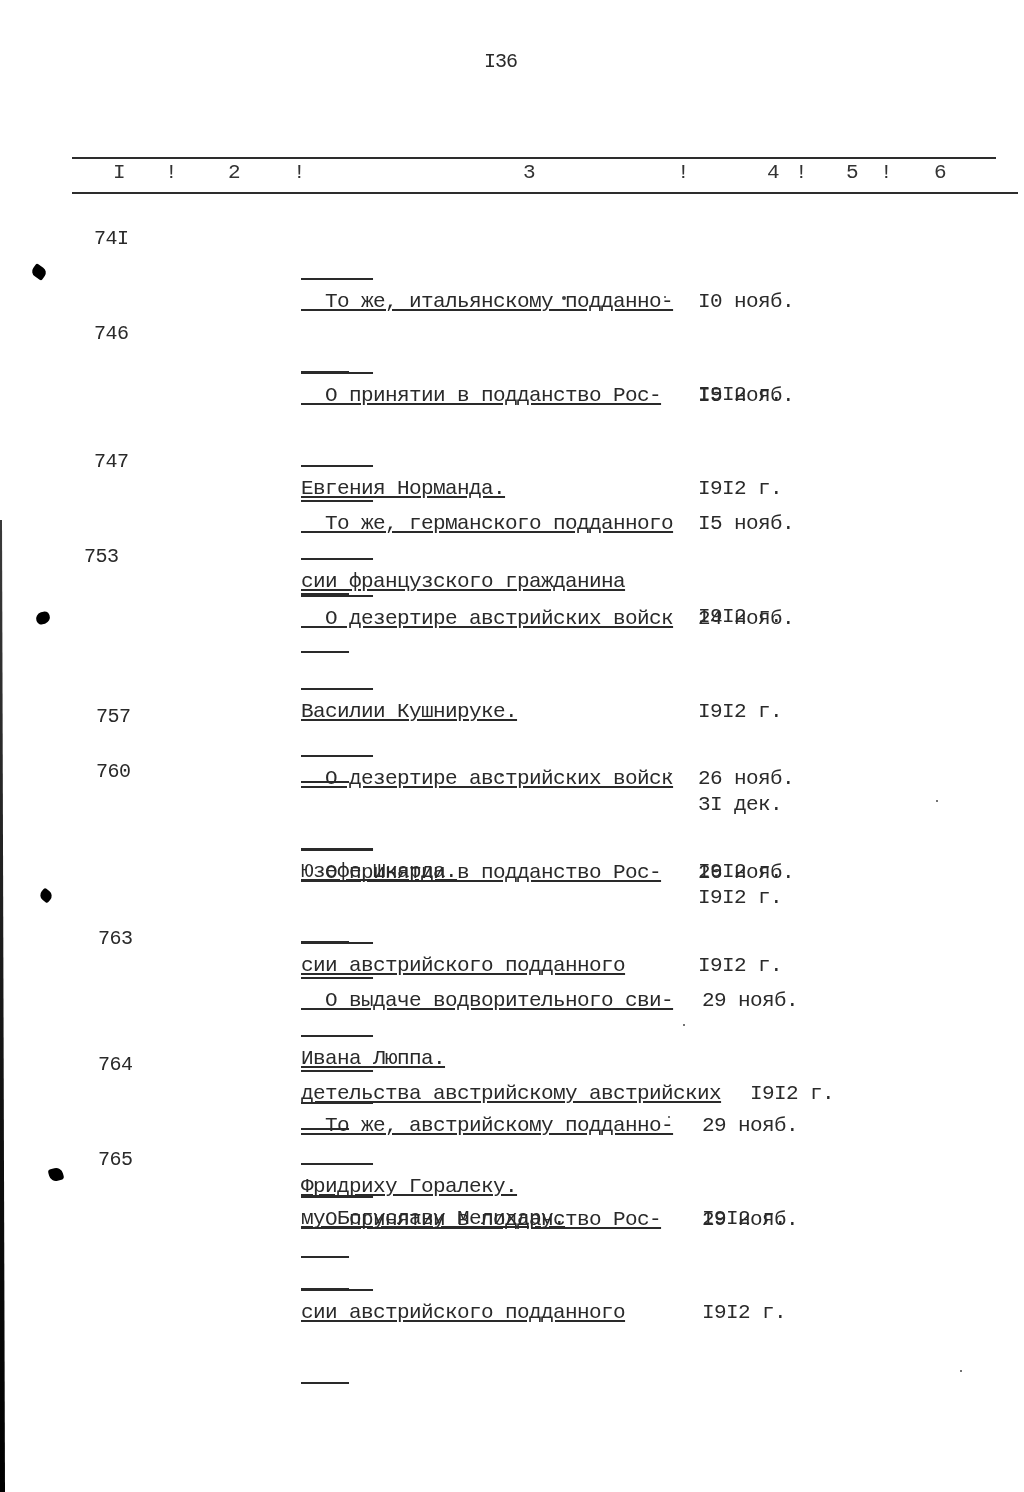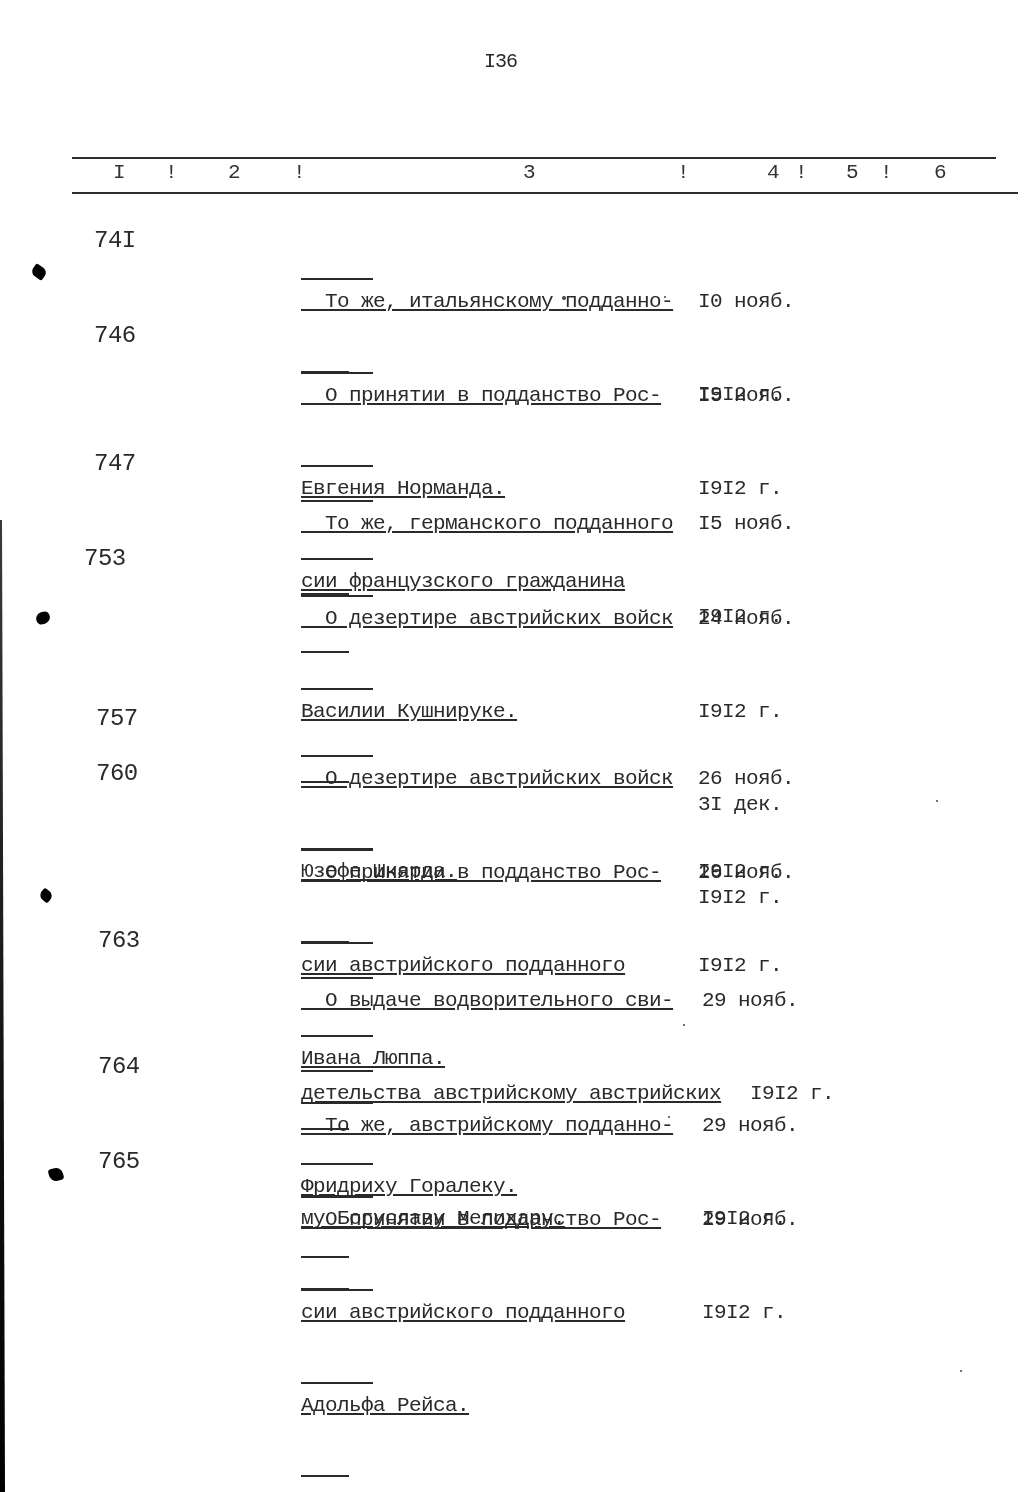--- a/index.html
+++ b/index.html
@@ -63,21 +63,21 @@
     .col-header {
       position: absolute;
       top: 161px;
       font-size: 21px;
       font-family: "Liberation Mono", monospace;
       color: #333;
     }
 
     .entry-num {
       position: absolute;
-      font-size: 24px;
+      font-size: 20px;
       font-family: "Liberation Mono", monospace;
       letter-spacing: -0.5px;
     }
     .desc {
       position: absolute;
       left: 301px;
       font-size: 21px;
       line-height: 31px;
       font-family: "Liberation Mono", monospace;
       letter-spacing: -0.6px;
@@ -233,21 +233,20 @@
       <span class="line">29 нояб.</span>
       <span class="line">I9I2 г.</span>
     </div>
   </div>
 
   <div>
     <span class="entry-num" style="left:98px;top:1148px">765</span>
     <div class="desc" style="top:1142px">
       <span class="line">  О принятии в подданство Рос-</span>
       <span class="line">сии австрийского подданного</span>
-      <span class="line">Адольфа Рейса.</span>
     </div>
     <div class="dates" style="top:1142px;left:702px">
       <span class="line">29 нояб.</span>
       <span class="line">I9I2 г.</span>
     </div>
   </div>
 
 </div>
 
 </body></html>

